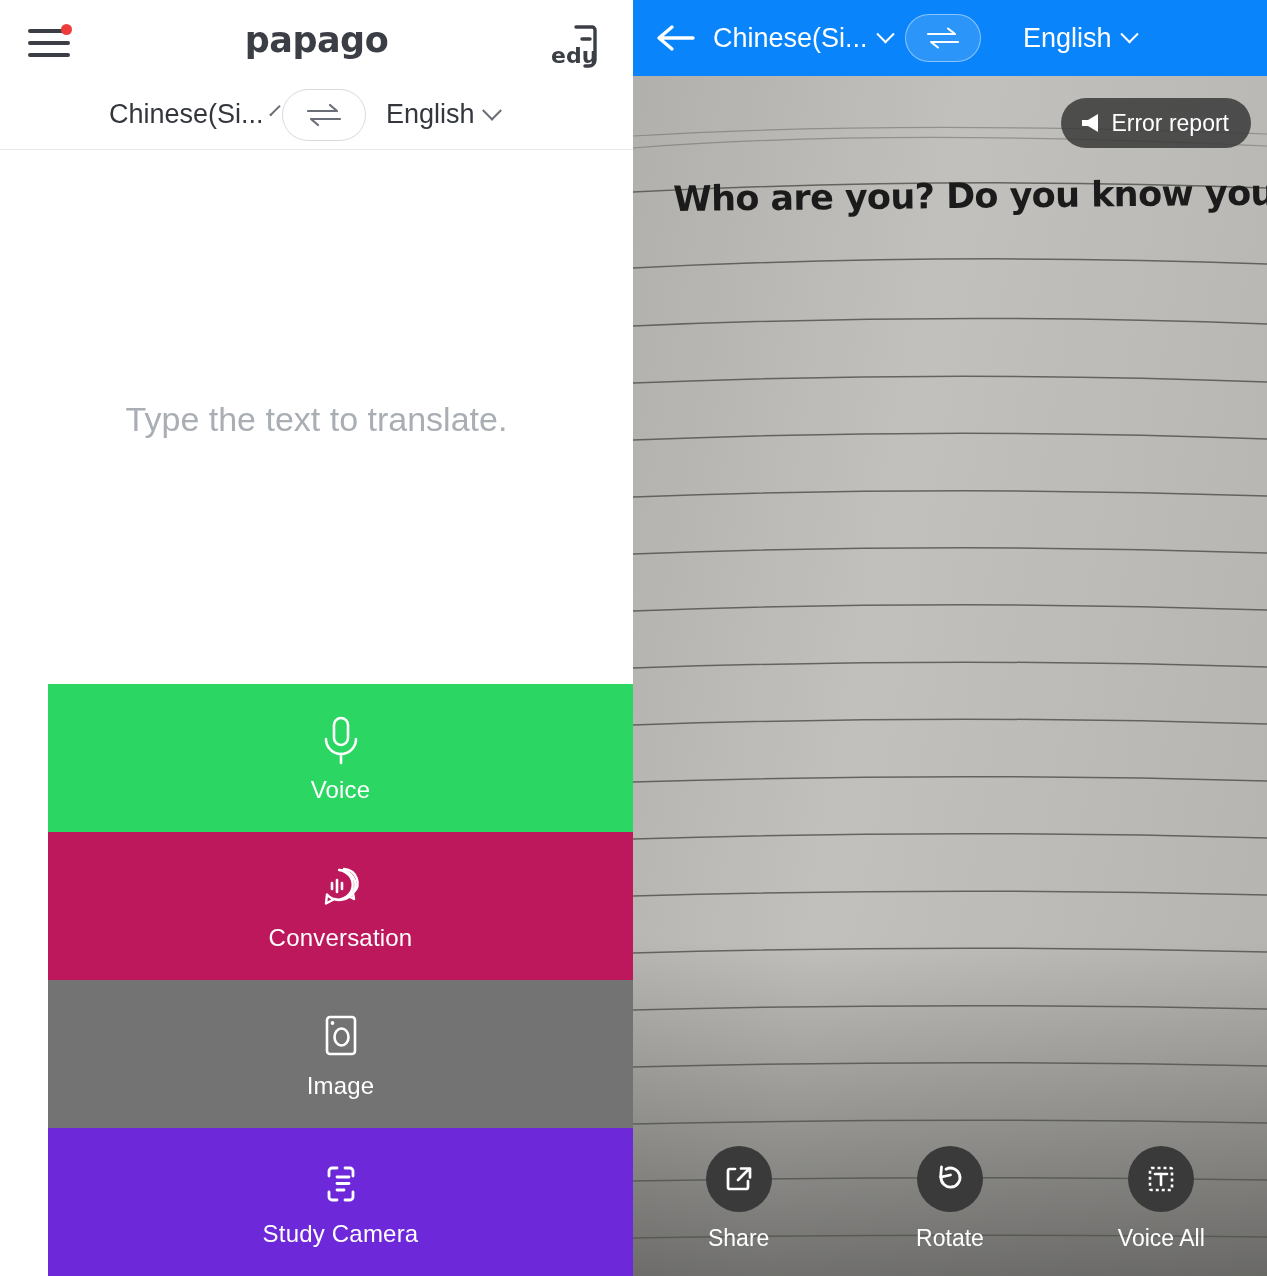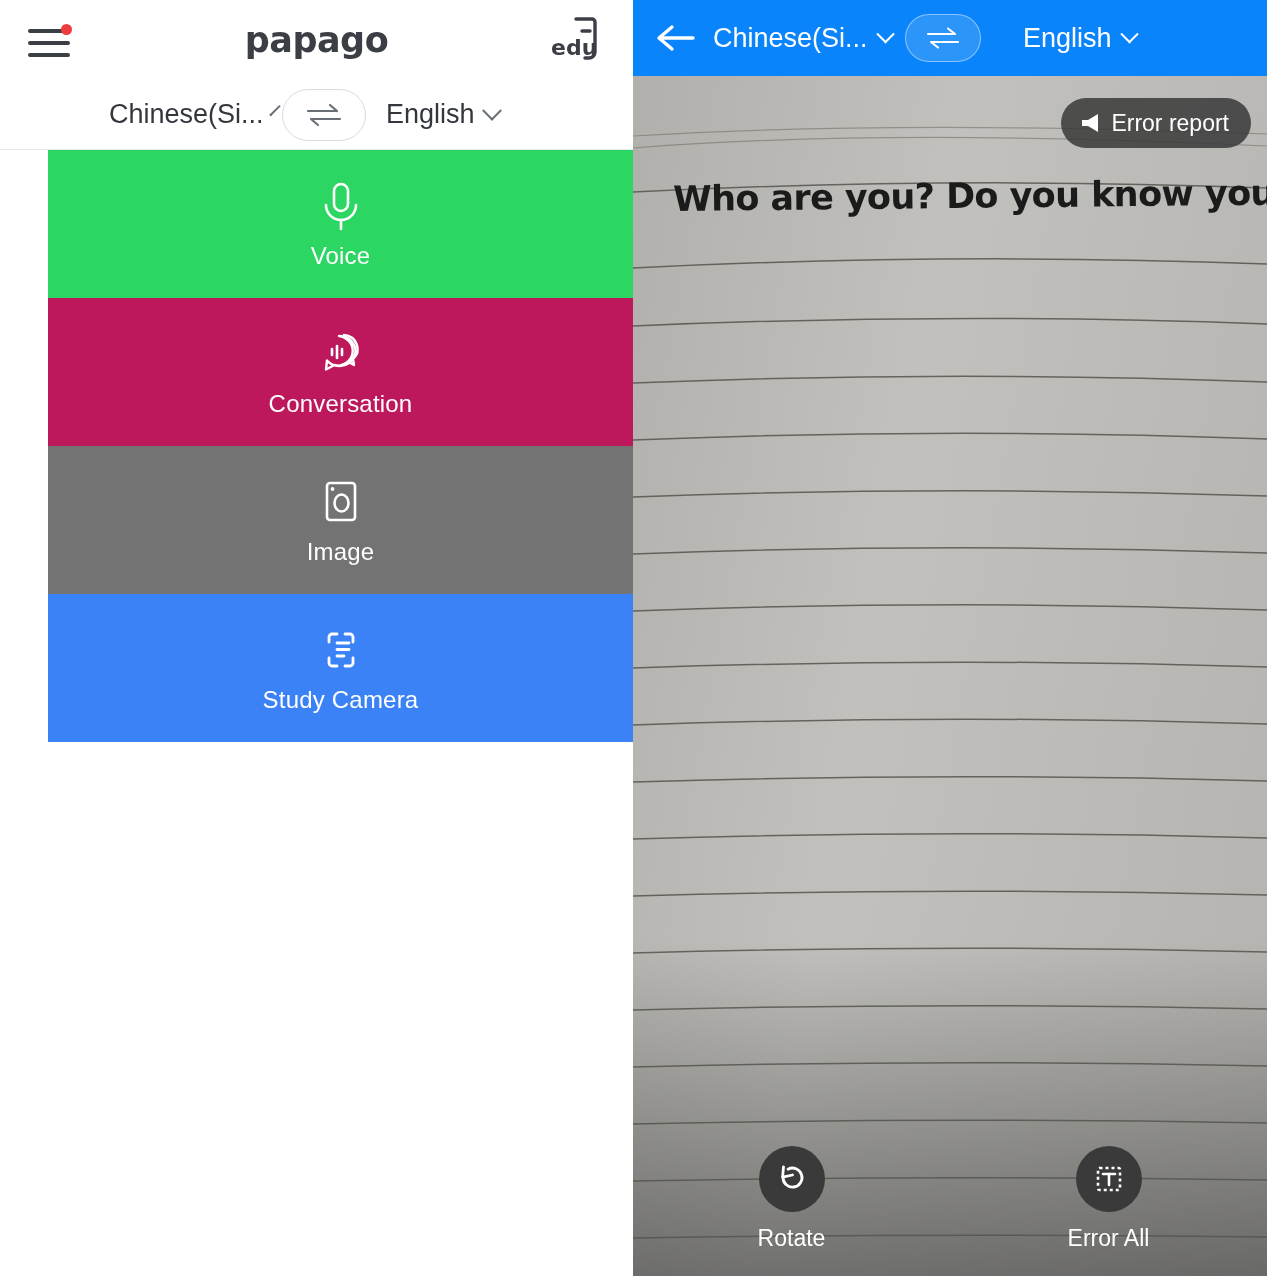--- a/index.html
+++ b/index.html
@@ -38,21 +38,21 @@
     width: 11px; height: 11px; border-radius: 50%;
     background: #ee3b3b;
   }
   .brand {
     width: 100%; text-align: center;
     font-size: 35px; font-weight: bold; letter-spacing: -0.5px;
     color: #3b3f45;
     font-family: "DejaVu Sans", sans-serif;
   }
   .edu-logo {
-    position: absolute; right: 32px; top: 12px;
+    position: absolute; right: 32px; top: 20px;
     width: 52px; height: 54px;
   }
   .lp-langbar {
     height: 70px; flex: none;
     display: flex; align-items: center; justify-content: center;
     gap: 0px;
     border-bottom: 1px solid #e7e8ea;
   }
   .lang-btn {
     display: flex; align-items: center; gap: 10px;
@@ -203,20 +203,23 @@
           <path d="M4 10 H32 M26 4 L33 10" fill="none" stroke="#6a6f77" stroke-width="2.2" stroke-linecap="round" stroke-linejoin="round"></path>
           <path d="M36 18 H8 M14 24 L7 18" fill="none" stroke="#6a6f77" stroke-width="2.2" stroke-linecap="round" stroke-linejoin="round"></path>
         </svg>
       </div>
       <div class="lang-btn dst">
         <span>English</span>
         <i class="chev"></i>
       </div>
     </div>
 
+    <div class="lp-input-area">
+      <div class="placeholder">Type the text to translate.</div>
+    </div>
 
     <div class="action-list">
 
       <div class="action" style="background:#2bd662">
         <svg class="action-icon" viewBox="0 0 56 56">
           <rect x="21" y="6" width="14" height="27" rx="7" fill="none" stroke="#fff" stroke-width="2.6"></rect>
           <path d="M13 27 a15 15 0 0 0 30 0" fill="none" stroke="#fff" stroke-width="2.6" stroke-linecap="round"></path>
           <line x1="28" y1="42" x2="28" y2="51" stroke="#fff" stroke-width="2.6" stroke-linecap="round"></line>
         </svg>
         <div class="action-label">Voice</div>
@@ -235,21 +238,21 @@
 
       <div class="action" style="background:#737373">
         <svg class="action-icon" viewBox="0 0 56 56">
           <rect x="14" y="9" width="28" height="37" rx="3" fill="none" stroke="#fff" stroke-width="2.6"></rect>
           <circle cx="19.5" cy="15" r="1.9" fill="#fff"></circle>
           <ellipse cx="28.5" cy="29" rx="7" ry="8.5" fill="none" stroke="#fff" stroke-width="2.6"></ellipse>
         </svg>
         <div class="action-label">Image</div>
       </div>
 
-      <div class="action" style="background:#3b82f6">
+      <div class="action" style="background:#6d28d9">
         <svg class="action-icon" viewBox="0 0 56 56">
           <path d="M16 20 V15 a3 3 0 0 1 3 -3 h5" fill="none" stroke="#fff" stroke-width="2.8" stroke-linecap="round"></path>
           <path d="M40 20 V15 a3 3 0 0 0 -3 -3 h-5" fill="none" stroke="#fff" stroke-width="2.8" stroke-linecap="round"></path>
           <path d="M16 36 V41 a3 3 0 0 0 3 3 h5" fill="none" stroke="#fff" stroke-width="2.8" stroke-linecap="round"></path>
           <path d="M40 36 V41 a3 3 0 0 1 -3 3 h-5" fill="none" stroke="#fff" stroke-width="2.8" stroke-linecap="round"></path>
           <line x1="24" y1="21" x2="36" y2="21" stroke="#fff" stroke-width="2.8" stroke-linecap="round"></line>
           <line x1="24" y1="27.5" x2="36" y2="27.5" stroke="#fff" stroke-width="2.8" stroke-linecap="round"></line>
           <line x1="24" y1="34" x2="31" y2="34" stroke="#fff" stroke-width="2.8" stroke-linecap="round"></line>
         </svg>
         <div class="action-label">Study Camera</div>
@@ -318,39 +321,48 @@
 
       <div class="err-btn">
         <svg width="26" height="22" viewBox="0 0 26 22">
           <path d="M3 8 H9 L19 2 V20 L9 14 H3 Z" fill="#fff"></path>
         </svg>
         <span>Error report</span>
       </div>
 
       <div class="toolbar">
 
+        <div class="tool">
+          <div class="tool-circle">
+            <svg width="34" height="34" viewBox="0 0 34 34">
+              <path d="M13 7 H8 a2 2 0 0 0 -2 2 v16 a2 2 0 0 0 2 2 h16 a2 2 0 0 0 2 -2 v-6" fill="none" stroke="#fff" stroke-width="2.7" stroke-linecap="round" stroke-linejoin="round"></path>
+              <path d="M16 18 L27 7 M19 6.5 H28 V15.5" fill="none" stroke="#fff" stroke-width="2.7" stroke-linecap="round" stroke-linejoin="round"></path>
+            </svg>
+          </div>
+          <div class="tool-label">Share</div>
+        </div>
 
         <div class="tool">
           <div class="tool-circle">
             <svg width="34" height="34" viewBox="0 0 34 34">
               <path d="M8 15 A9.5 9.5 0 1 0 13 7.2" fill="none" stroke="#fff" stroke-width="2.8" stroke-linecap="round"></path>
               <path d="M8.5 5 L7.6 15.2 L17.5 13" fill="none" stroke="#fff" stroke-width="2.8" stroke-linecap="round" stroke-linejoin="round"></path>
             </svg>
           </div>
           <div class="tool-label">Rotate</div>
         </div>
 
         <div class="tool">
           <div class="tool-circle">
             <svg width="34" height="34" viewBox="0 0 34 34">
               <rect x="6" y="6" width="22" height="22" rx="1.5" fill="none" stroke="#fff" stroke-width="2.6" stroke-dasharray="3 3"></rect>
               <line x1="11" y1="12" x2="23" y2="12" stroke="#fff" stroke-width="2.6" stroke-linecap="round"></line>
               <line x1="17" y1="12" x2="17" y2="23" stroke="#fff" stroke-width="2.6" stroke-linecap="round"></line>
             </svg>
           </div>
-          <div class="tool-label">Error All</div>
+          <div class="tool-label">Voice All</div>
         </div>
 
 
       </div>
     </div>
   </div>
 </div>
 
 </body></html>

